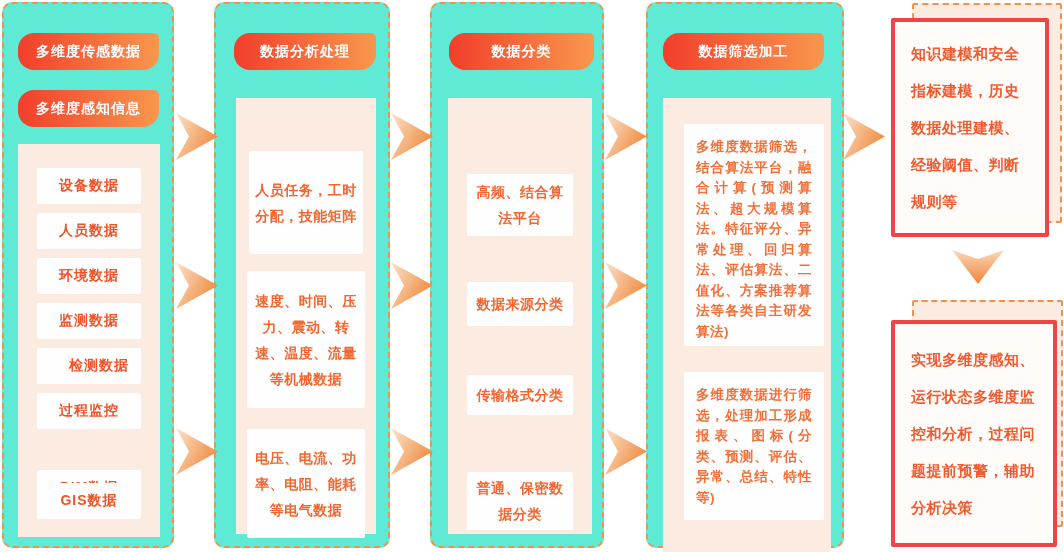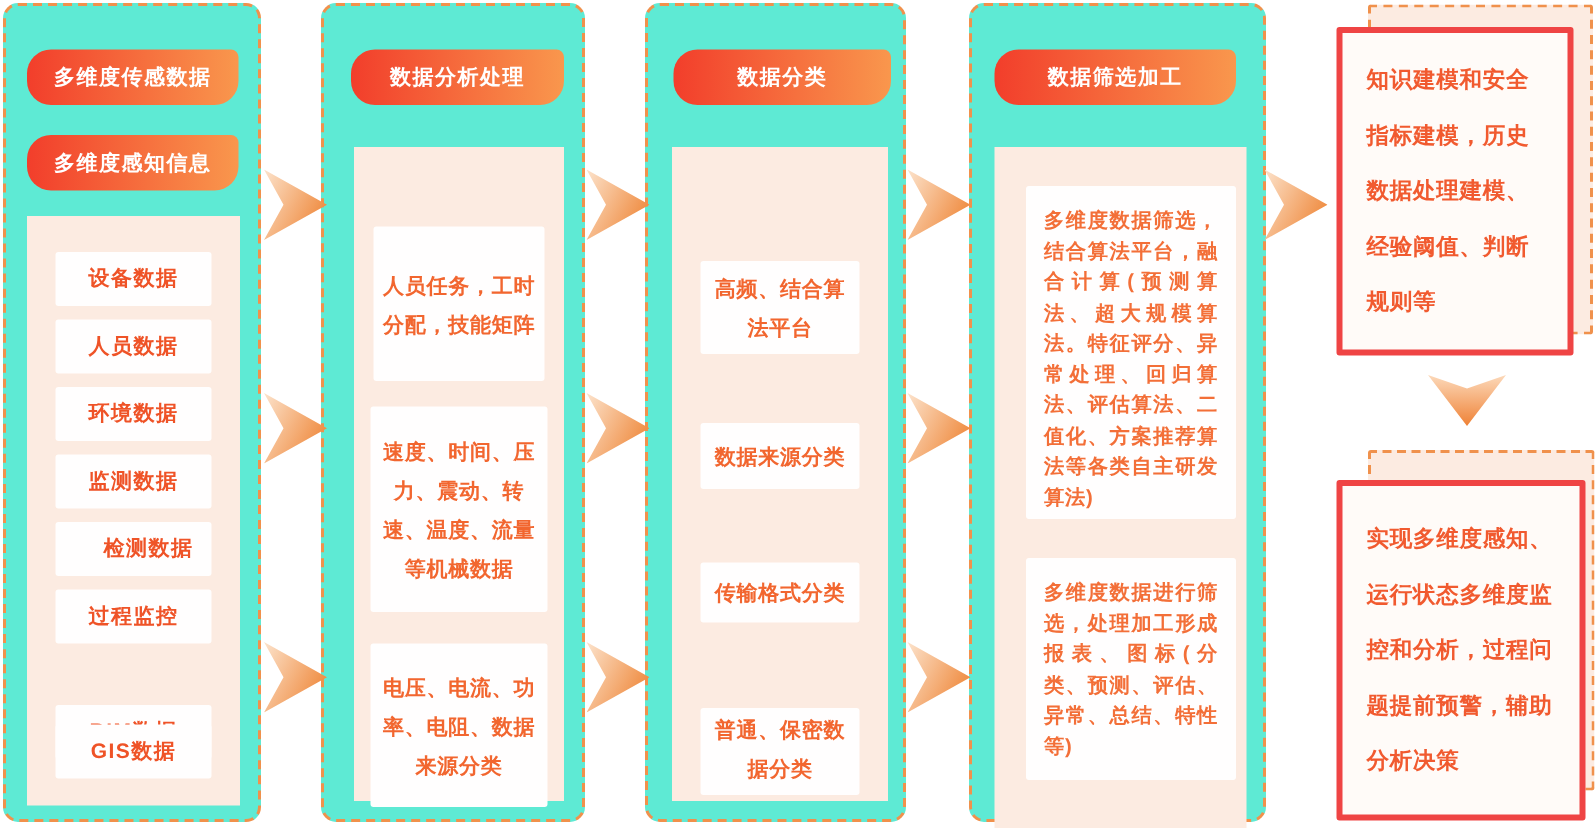--- a/index.html
+++ b/index.html
@@ -89,31 +89,31 @@
       <div class="itembox col1-item" style="top:294px;margin-top:32px;">BIM数据</div>
       <div class="itembox col1-item" style="top:339px;">GIS数据</div>
     </div>
   </div>
 
   <div class="col" style="left:214px; width:176px;">
     <div class="badge" style="left:18px; top:29px; width:142px;">数据分析处理</div>
     <div class="panel" style="left:20px; top:94px; width:140px; height:436px;">
       <div class="textbox" style="left:13px; top:29px; width:114px; height:103px; padding:0 6px;">人员任务，工时分配，技能矩阵</div>
       <div class="textbox" style="left:11px; top:149px; width:118px; height:137px; padding:0 4px;">速度、时间、压力、震动、转速、温度、流量等机械数据</div>
-      <div class="textbox" style="left:11px; top:307px; width:118px; height:109px; padding:0 4px;">电压、电流、功率、电阻、数据来源分类</div>
+      <div class="textbox" style="left:11px; top:307px; width:118px; height:109px; padding:0 4px;">电压、电流、功率、电阻、能耗等电气数据</div>
     </div>
   </div>
 
   <div class="col" style="left:430px; width:174px;">
     <div class="badge" style="left:17px; top:29px; width:145px;">数据分类</div>
     <div class="panel" style="left:16px; top:94px; width:144px; height:436px;">
       <div class="textbox" style="left:19px; top:52px; width:106px; height:62px; padding:0 4px;">高频、结合算法平台</div>
       <div class="textbox" style="left:19px; top:160px; width:106px; height:44px; padding:0 2px;">数据来源分类</div>
       <div class="textbox" style="left:19px; top:253px; width:106px; height:40px; padding:0 2px;">传输格式分类</div>
-      <div class="textbox" style="left:19px; top:350px; width:106px; height:58px; padding:0 4px;font-family:Liberation Serif, serif;">普通、保密数据分类</div>
+      <div class="textbox" style="left:19px; top:350px; width:106px; height:58px; padding:0 4px;">普通、保密数据分类</div>
     </div>
   </div>
 
   <div class="col" style="left:646px; width:198px;">
     <div class="badge" style="left:15px; top:29px; width:161px;">数据筛选加工</div>
     <div class="panel" style="left:15px; top:94px; width:168px; height:540px;">
       <div class="parabox" style="left:21px; top:26px; width:140px; height:222px;">
         <div class="inner">多维度数据筛选，结合算法平台，融合计算(预测算法、超大规模算法。特征评分、异常处理、回归算法、评估算法、二值化、方案推荐算法等各类自主研发算法)</div>
       </div>
       <div class="parabox" style="left:21px; top:274px; width:140px; height:148px;">

